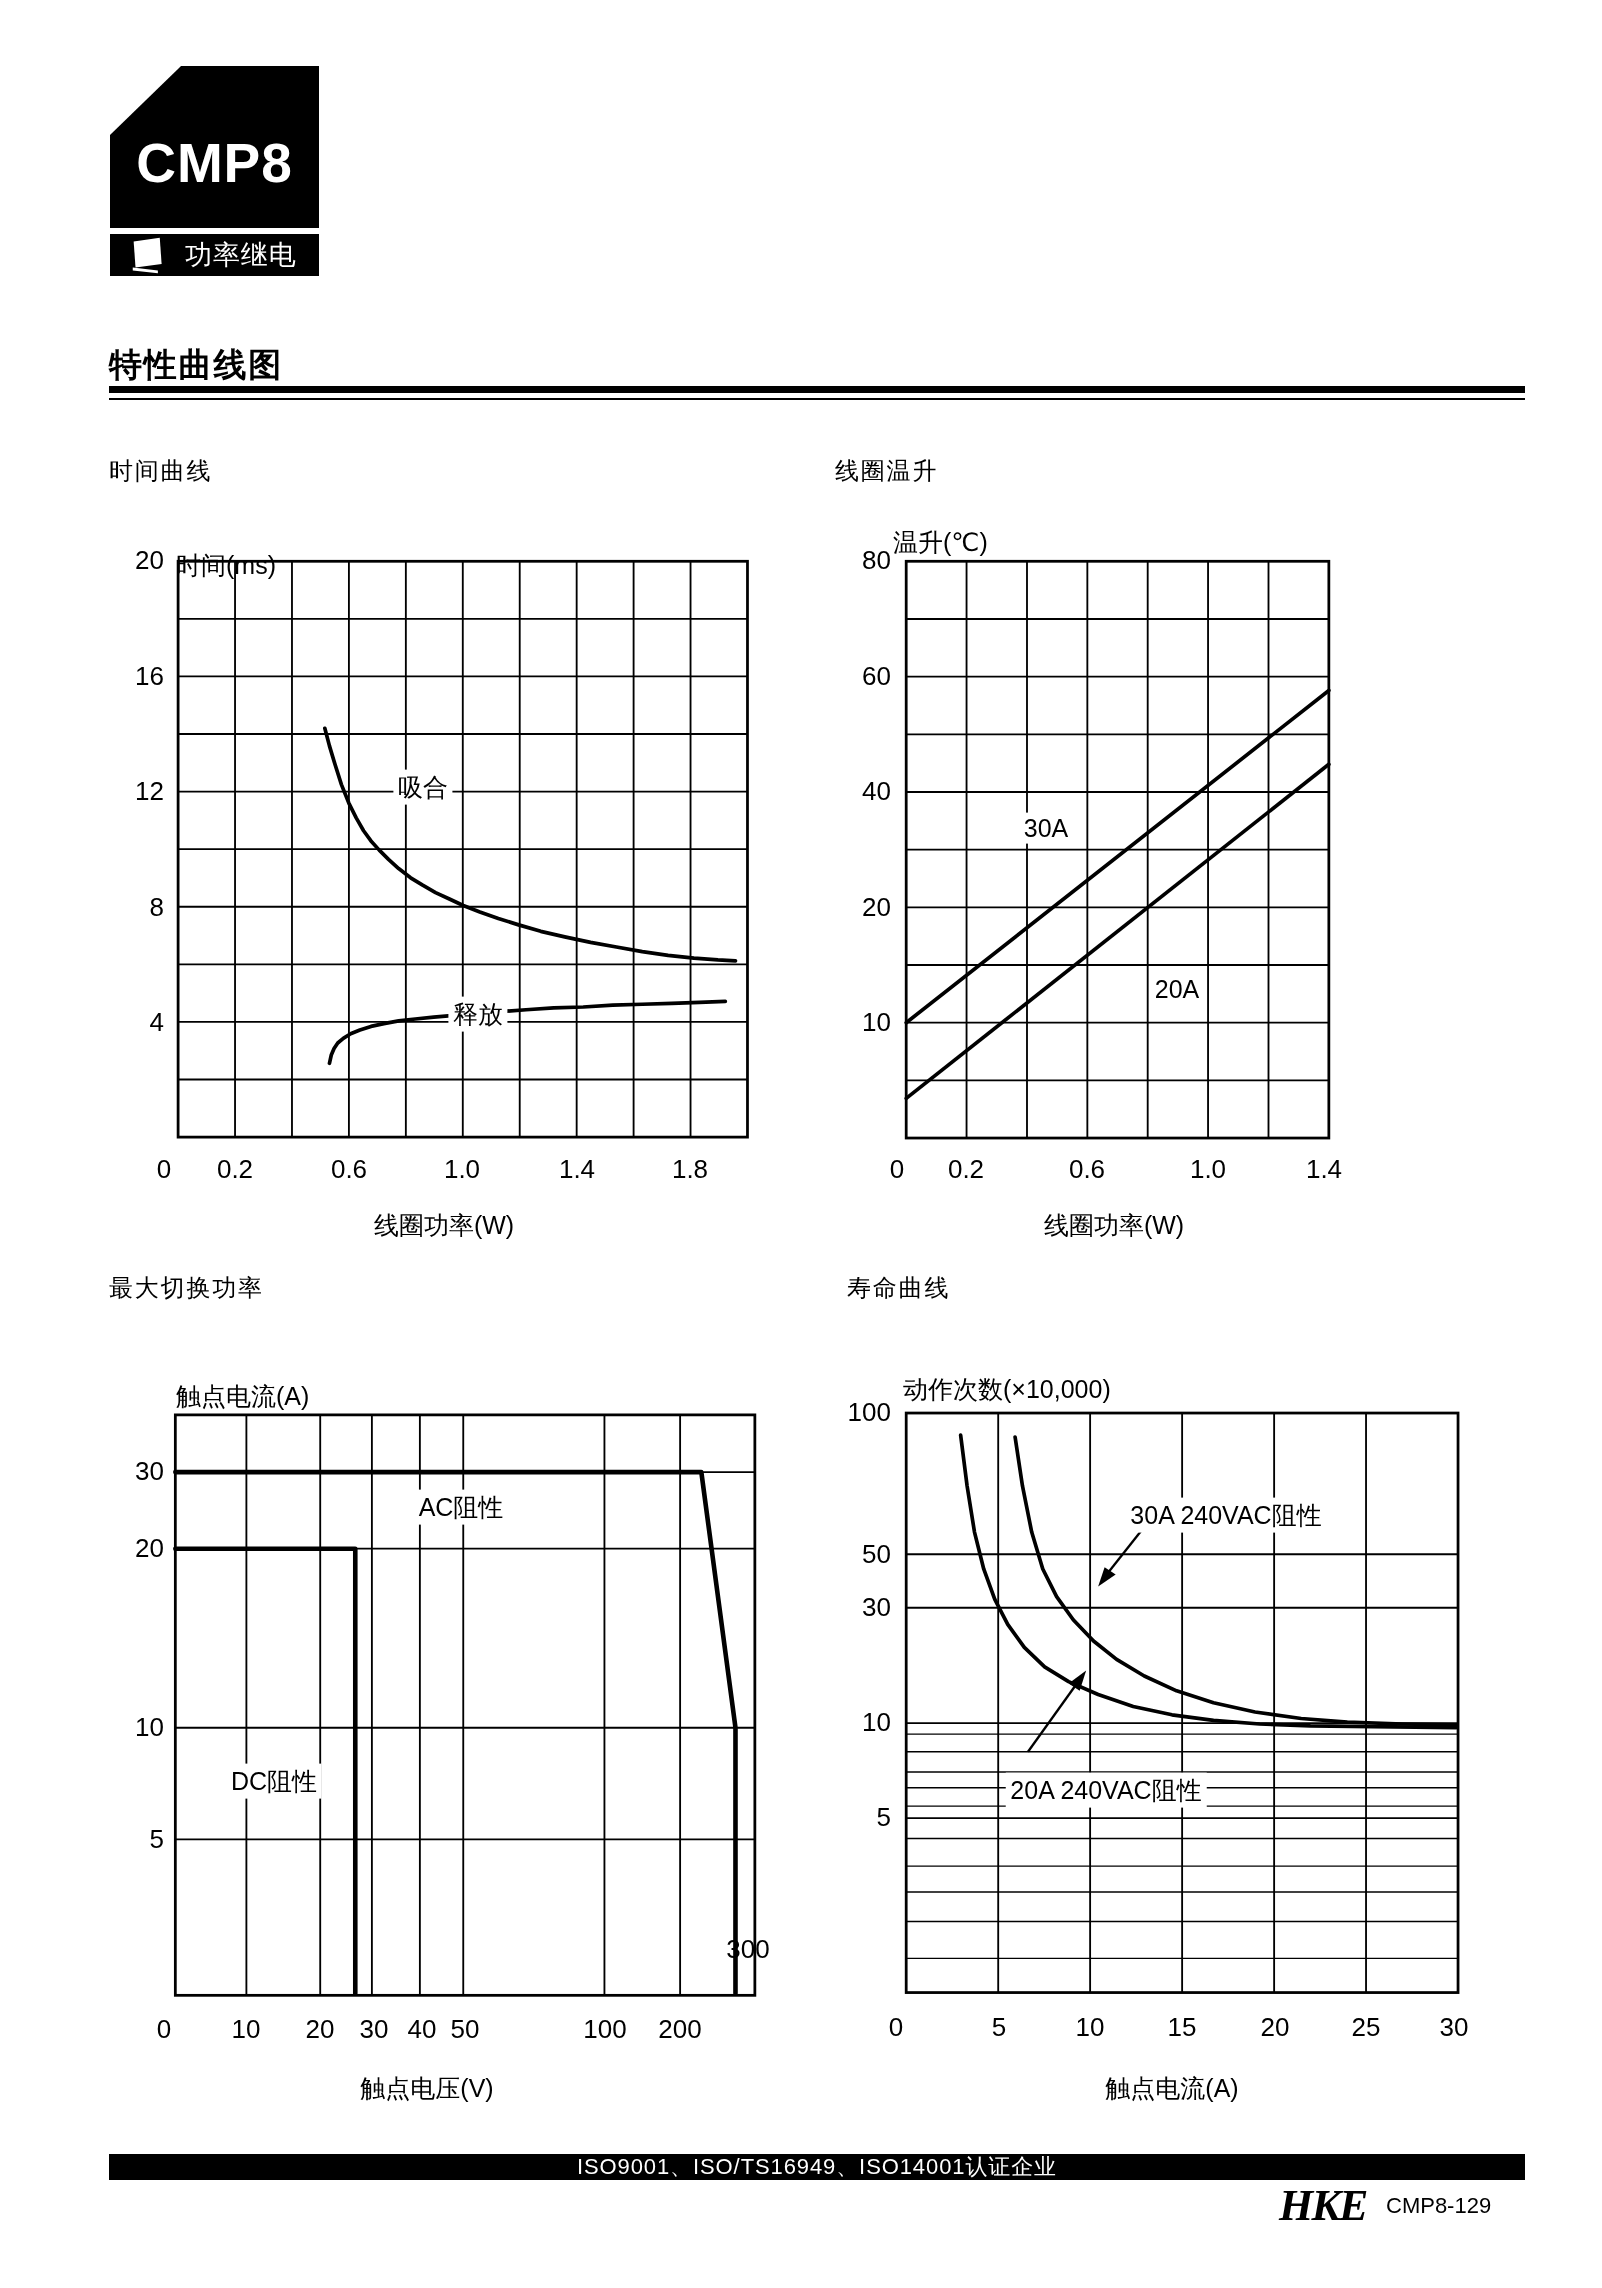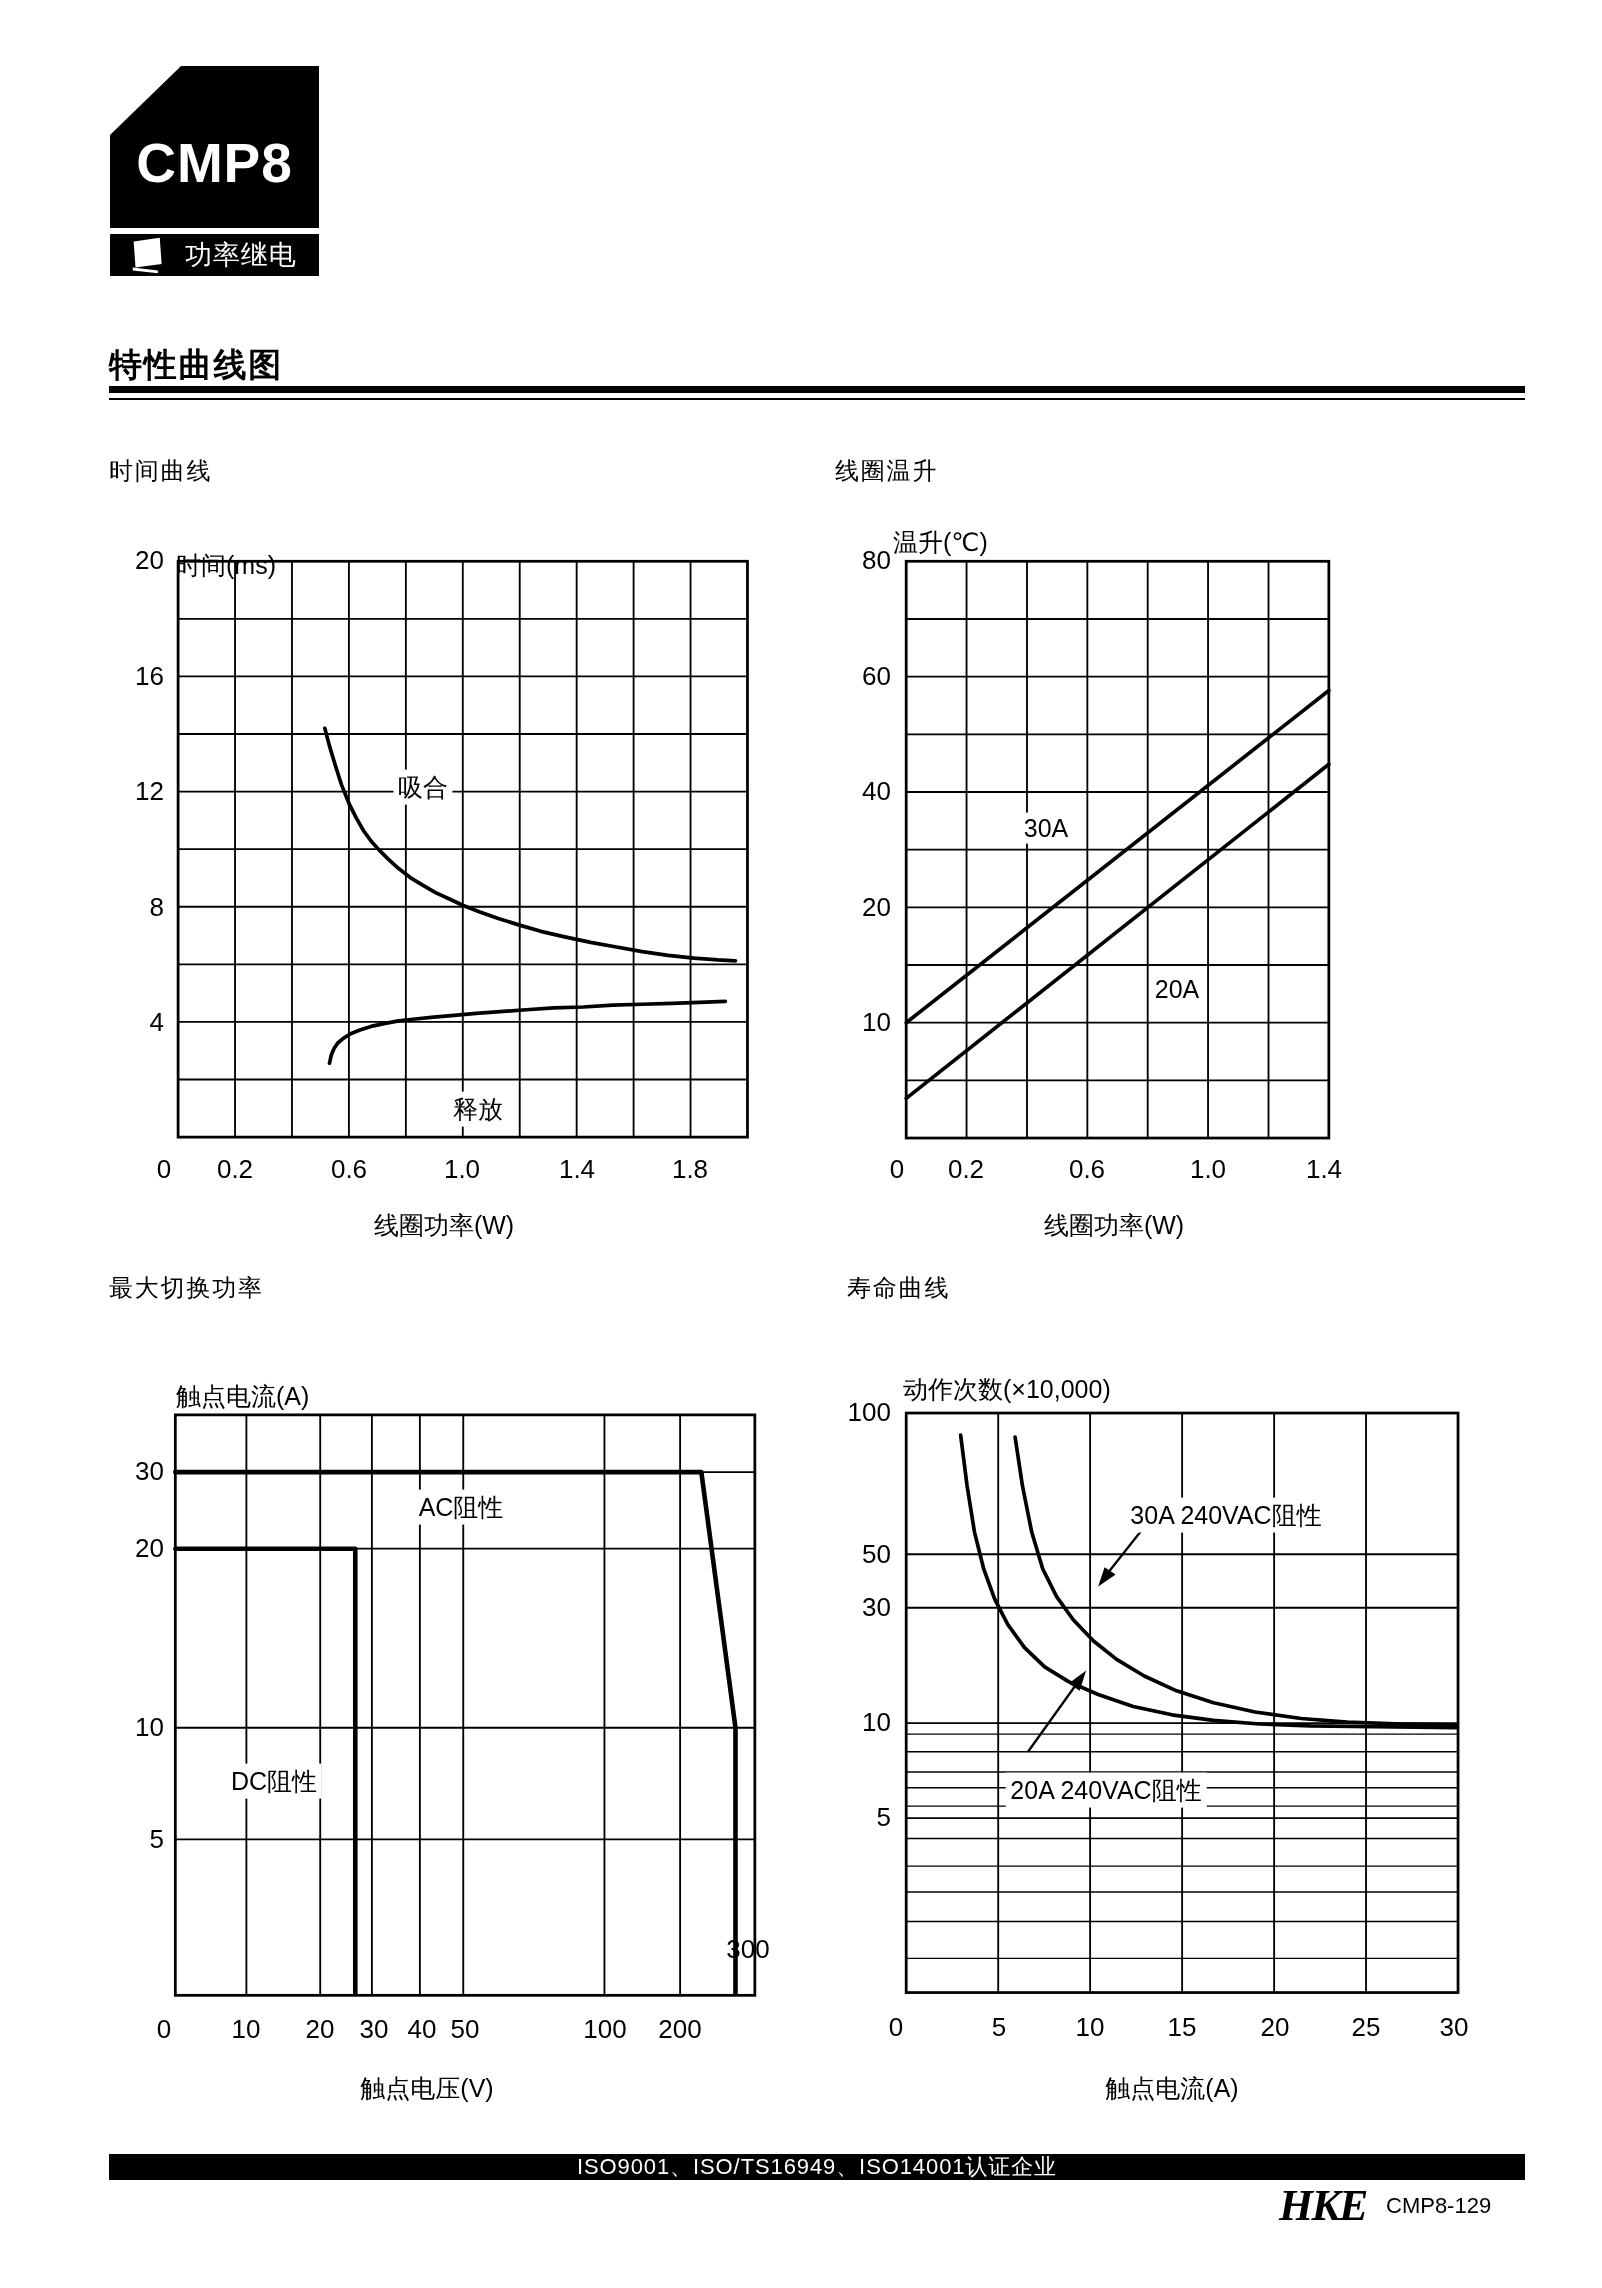--- a/index.html
+++ b/index.html
@@ -190,21 +190,21 @@
   <div class="abs axis-title" style="left:176px;top:549px;">时间(ms)</div>
   <div class="abs axis-title center-x" style="left:444px;top:1209px;">线圈功率(W)</div>
   <div class="abs axis-title" style="left:893px;top:526px;">温升(℃)</div>
   <div class="abs axis-title center-x" style="left:1114px;top:1209px;">线圈功率(W)</div>
   <div class="abs axis-title" style="left:176px;top:1380px;">触点电流(A)</div>
   <div class="abs axis-title center-x" style="left:427px;top:2072px;">触点电压(V)</div>
   <div class="abs axis-title" style="left:903px;top:1373px;">动作次数(×10,000)</div>
   <div class="abs axis-title center-x" style="left:1172px;top:2072px;">触点电流(A)</div>
 
   <div class="curve-label" style="left:423px;top:769px;margin-top:18px;">吸合</div>
-  <div class="curve-label" style="left:478px;top:1109px;text-align:center;">释放</div>
+  <div class="curve-label" style="left:478px;top:1014px;text-align:center;">释放</div>
   <div class="curve-label" style="left:1046px;top:828px;">30A</div>
   <div class="curve-label" style="left:1177px;top:989px;">20A</div>
   <div class="curve-label" style="left:461px;top:1507px;">AC阻性</div>
   <div class="curve-label" style="left:274px;top:1781px;">DC阻性</div>
   <div class="curve-label" style="left:1226px;top:1515px;">30A 240VAC阻性</div>
   <div class="curve-label" style="left:1106px;top:1790px;">20A 240VAC阻性</div>
 
   <div class="abs footer-bar"></div>
   <div class="abs footer-text">ISO9001、ISO/TS16949、ISO14001认证企业</div>
   <div class="abs brand">HKE</div>

